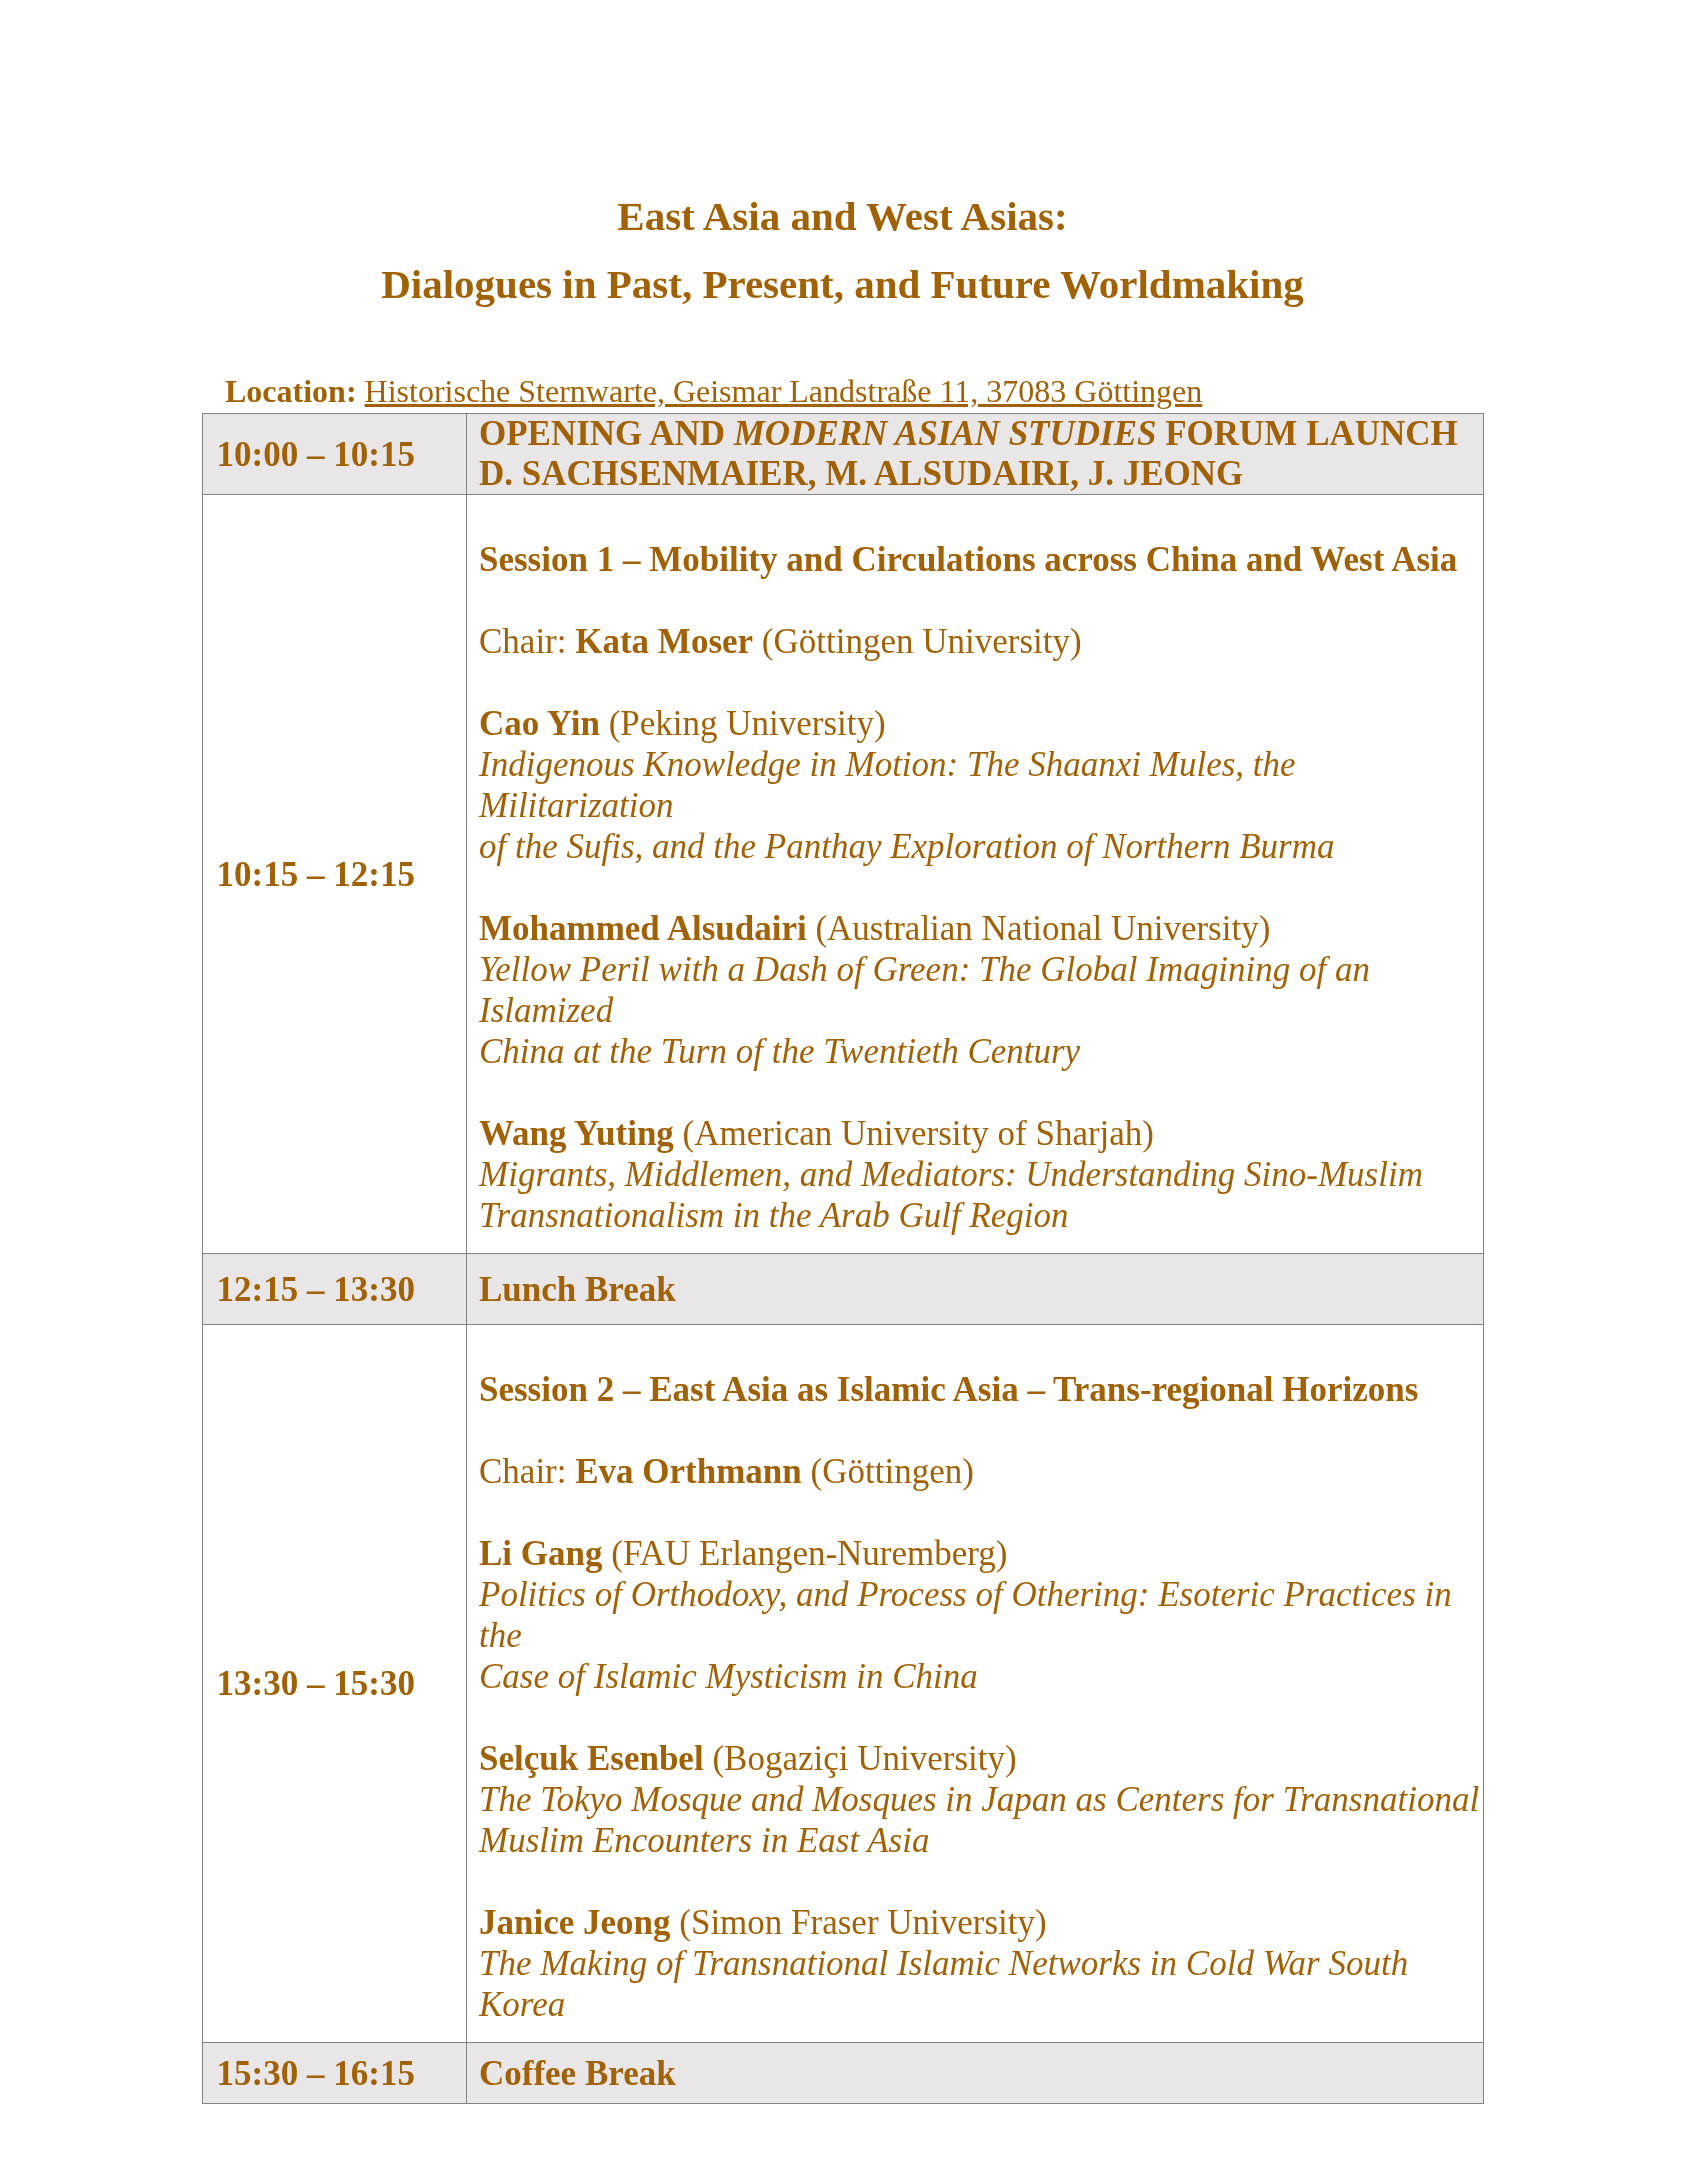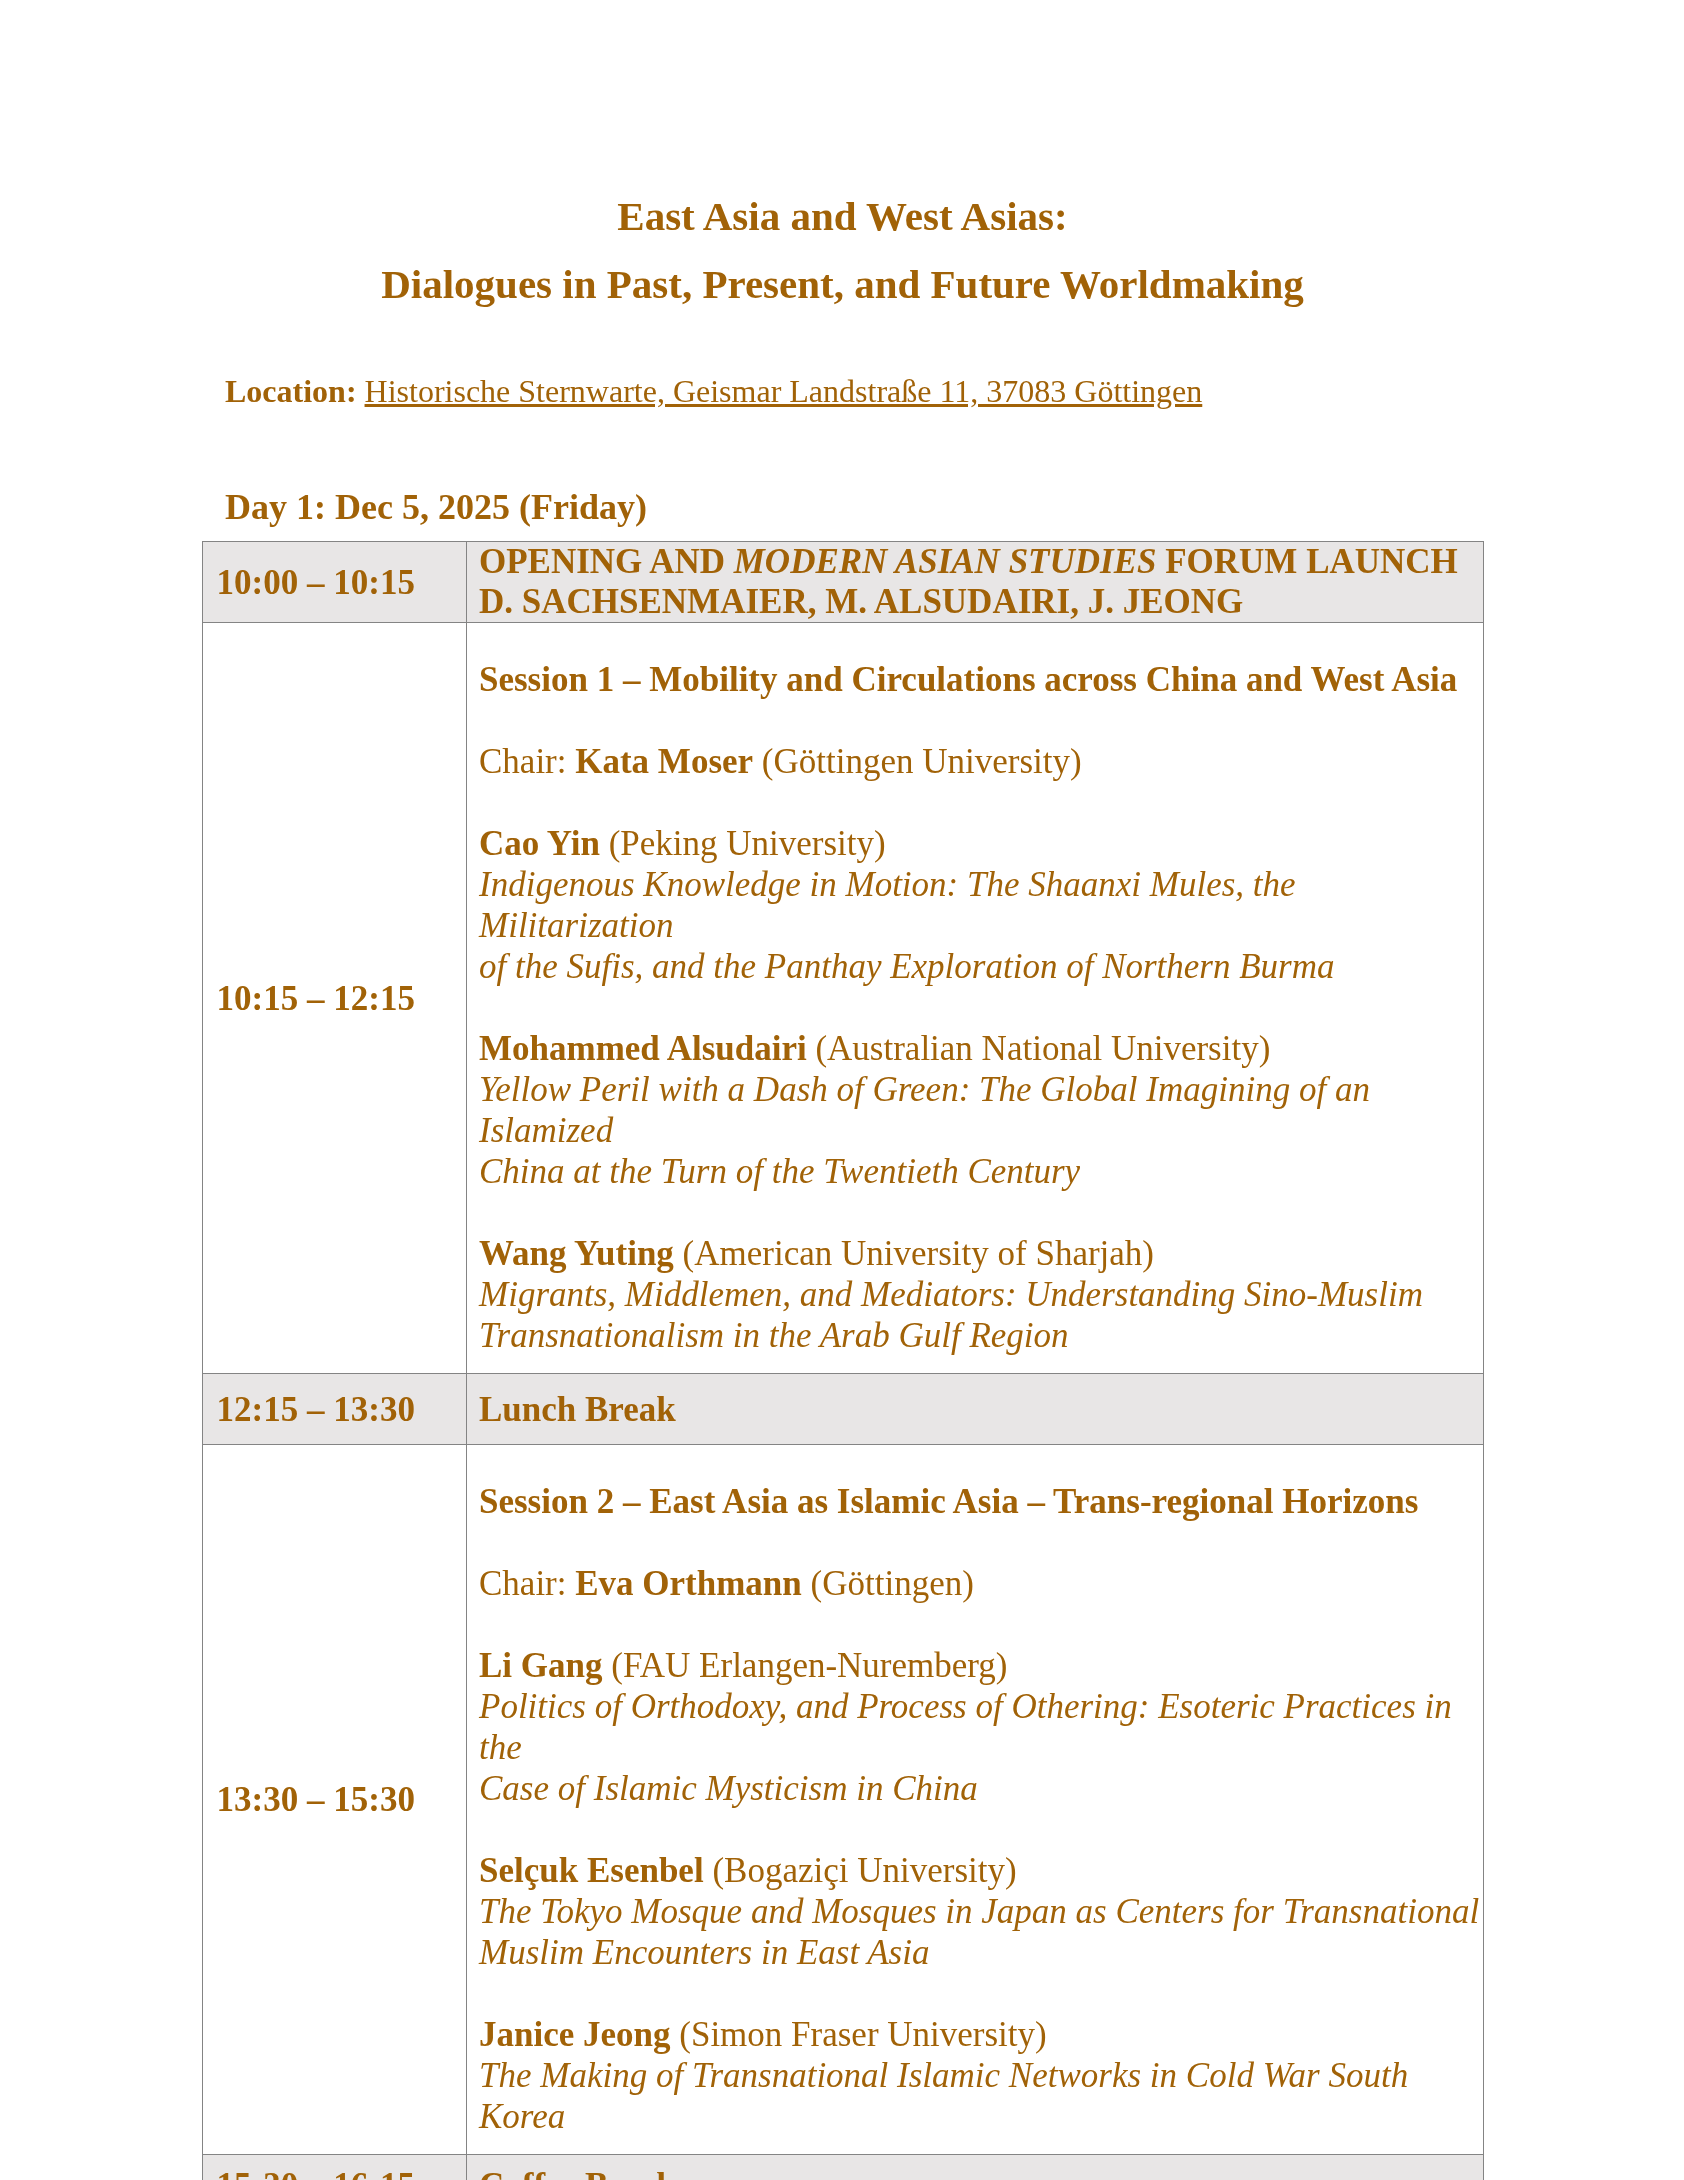--- a/index.html
+++ b/index.html
@@ -63,42 +63,41 @@
     margin-left: 44px;
   }
   td.content {
     vertical-align: top;
     padding: 0 3.4px 0 12px;
   }
   td.center { vertical-align: middle; }
   td.opening { font-weight: bold; line-height: 40px; }
   td.session { padding: 32px 3.4px 17px 12px; }
 
-  .block { margin: 4px 0 41px 0; }
+  .block { margin: 12px 0 41px 0; }
   .block:last-child { margin-bottom: 0; }
 
   .r0 { height: 80px; }
   .r1 { height: 601px; }
   .r2 { height: 71px; }
   .r3 { height: 552px; }
   .r4 { height: 61px; }
 </style>
 </head>
 <body>
 
 <div class="page">
 
   <h1 class="doc-title">
       <span class="tl">East Asia and West Asias:</span>
       <span class="tl tl2">Dialogues in Past, Present, and Future Worldmaking</span>
     </h1>
 
   <p class="location"><span class="b">Location:</span> <span class="u">Historische Sternwarte, Geismar Landstraße 11, 37083 Göttingen</span></p>
 
-  <p class="day-heading">Day 1: Dec 5, 2025 (Friday)</p>
 
   <table class="schedule">
     <colgroup>
         <col class="col-time">
         <col class="col-content">
       </colgroup>
     <tbody>
 
       <tr class="shaded r0">
         <td class="time">10:00 – 10:15</td>

